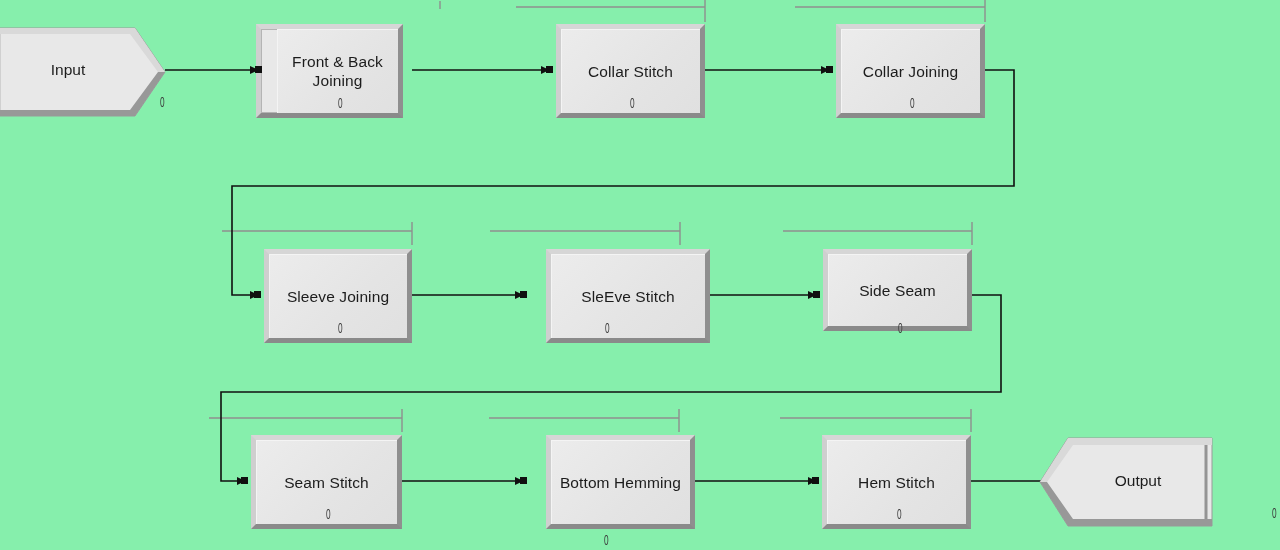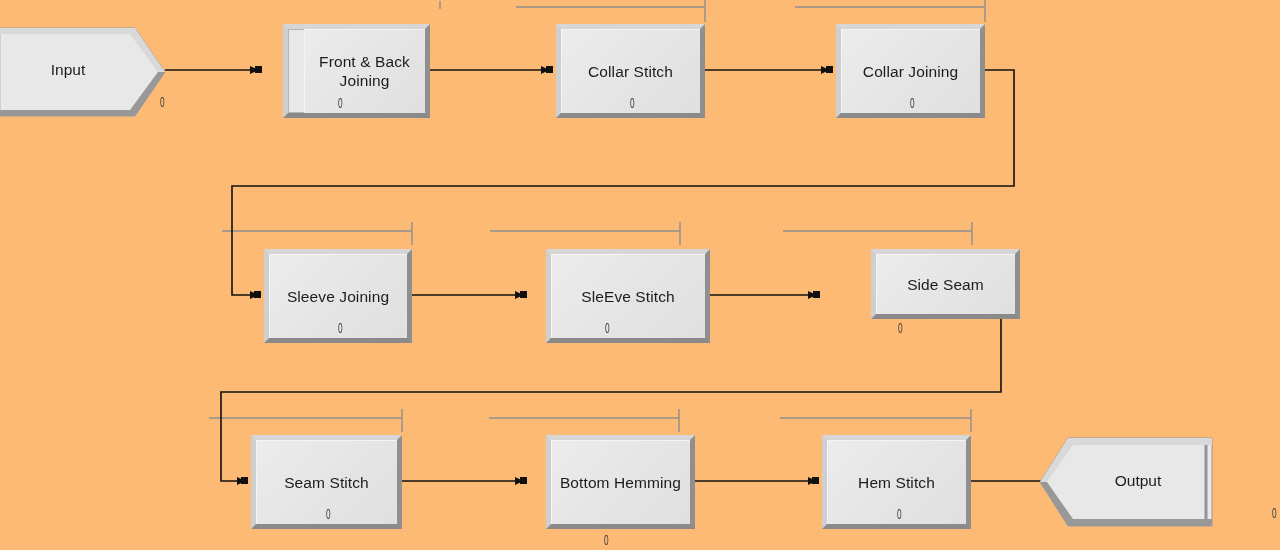--- a/index.html
+++ b/index.html
@@ -8,21 +8,21 @@
     padding: 0;
     background: #ffffff;
   }
   body {
     font-family: "Liberation Sans", sans-serif;
   }
   #canvas {
     position: relative;
     width: 1280px;
     height: 550px;
-    background: #fdba74;
+    background: #86efac;
     overflow: hidden;
   }
   #wires {
     position: absolute;
     left: 0;
     top: 0;
     width: 1280px;
     height: 550px;
     pointer-events: none;
   }
@@ -161,21 +161,21 @@
     <svg width="180" height="96" viewBox="0 0 180 96">
       <polygon points="4,4 145,4 175,48 145,92 4,92" fill="#e8e8e8" stroke="#9a9a9a" stroke-width="1"></polygon>
       <polygon points="4,4 145,4 175,48 168,48 140,10 10,10" fill="#d9d9d9"></polygon>
       <polygon points="175,48 145,92 4,92 10,86 140,86 168,48" fill="#989898"></polygon>
       <polyline points="10,10 10,86" fill="none" stroke="#d0d0d0" stroke-width="2"></polyline>
     </svg>
     <span class="term-label" style="left:18px; top:36px; width:120px;">Input</span>
   </div>
   <span class="zero" style="left:158px; top:94px;">0</span>
 
-  <div class="node" style="left:283px; top:24px; width:147px; height:94px;padding-left:16px;">
+  <div class="node" style="left:256px; top:24px; width:147px; height:94px;padding-left:16px;">
     <div class="node-inner">
       <span class="node-label">Front &amp; Back
 Joining</span>
     </div>
   </div>
   <span class="zero" style="left:336px; top:95px;">0</span>
   <span class="port" style="left:255px; top:66px;"></span>
 
   <div class="node" style="left:556px; top:24px; width:149px; height:94px;">
     <div class="node-inner">
@@ -202,21 +202,21 @@
   <span class="port" style="left:254px; top:291px;"></span>
 
   <div class="node" style="left:546px; top:249px; width:164px; height:94px;justify-content:flex-end;">
     <div class="node-inner">
       <span class="node-label">SleEve Stitch</span>
     </div>
   </div>
   <span class="zero" style="left:603px; top:320px;">0</span>
   <span class="port" style="left:520px; top:291px;"></span>
 
-  <div class="node" style="left:823px; top:249px; width:149px; height:70px;margin-left:48px;">
+  <div class="node" style="left:823px; top:249px; width:149px; height:82px;">
     <div class="node-inner">
       <span class="node-label">Side Seam</span>
     </div>
   </div>
   <span class="zero" style="left:896px; top:320px;">0</span>
   <span class="port" style="left:813px; top:291px;"></span>
 
   <div class="node" style="left:251px; top:435px; width:151px; height:94px;">
     <div class="node-inner">
       <span class="node-label">Seam Stitch</span>

